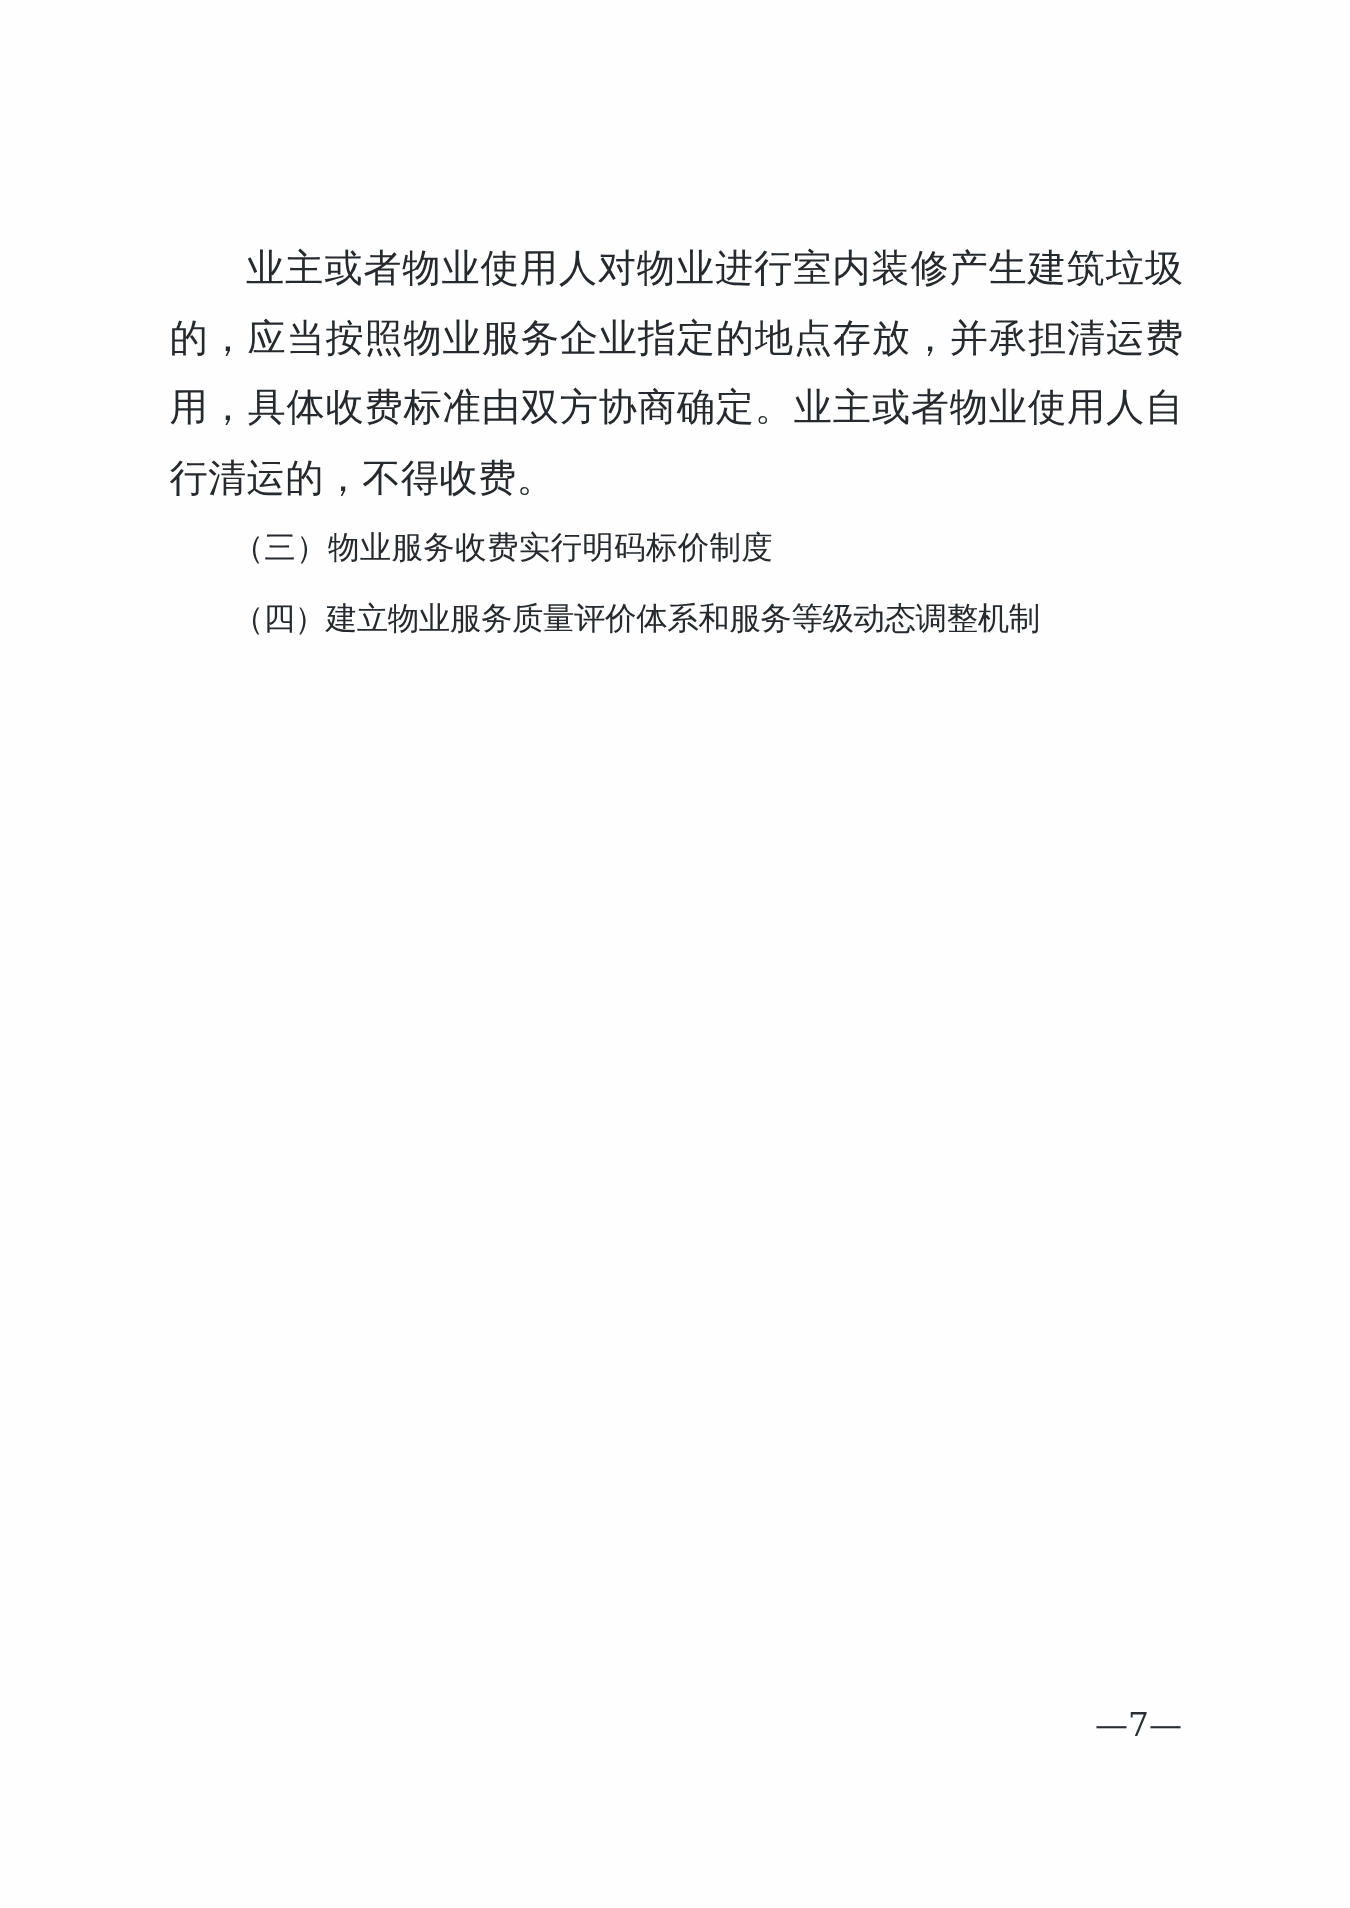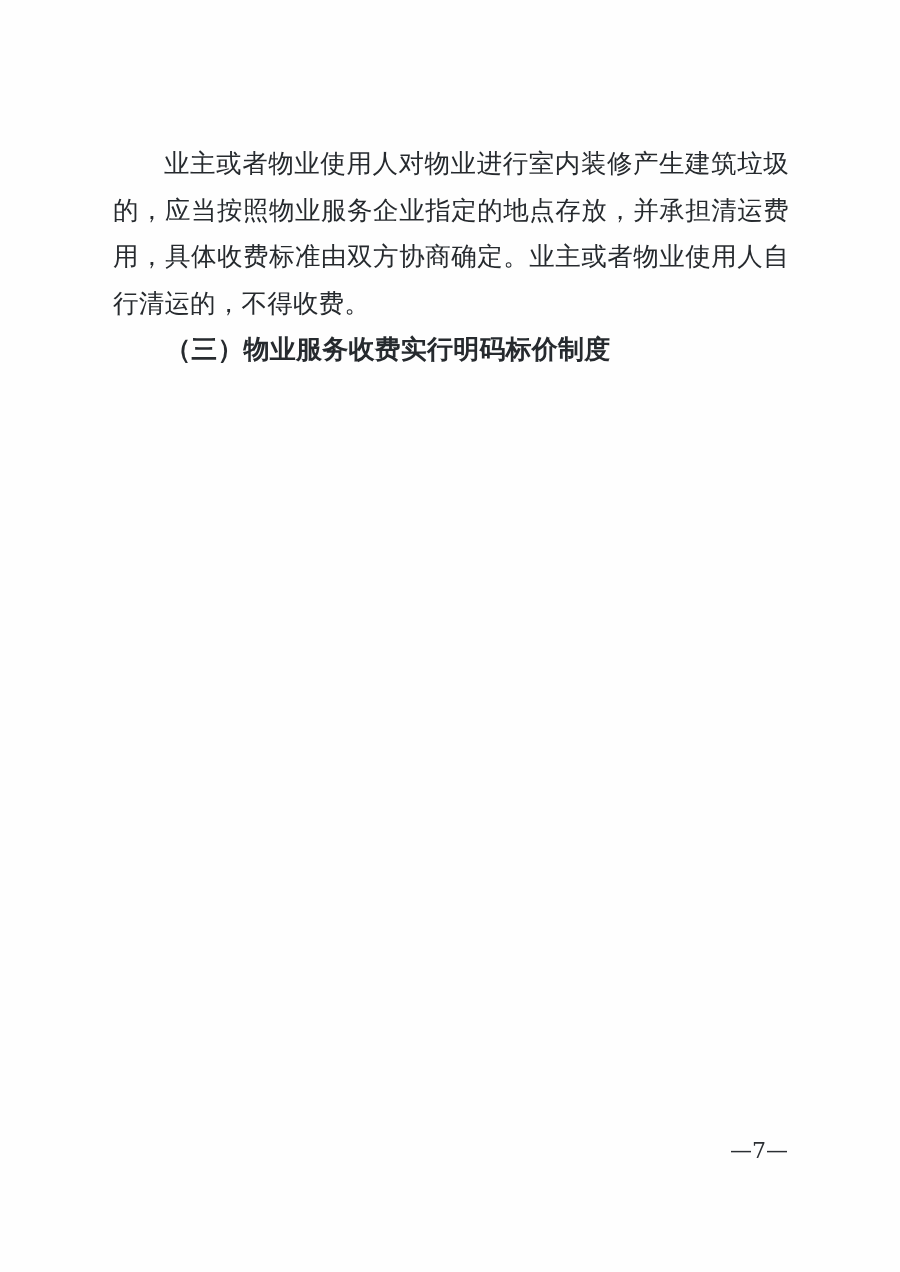--- a/index.html
+++ b/index.html
@@ -14,48 +14,48 @@
     position: relative;
     width: 900px;
     height: 1272px;
     background: #fefefe;
     overflow: hidden;
     box-sizing: border-box;
   }
   .content {
     position: absolute;
     left: 113px;
-    top: 140px;
+    top: 156px;
     width: 676px;
   }
   .para {
     margin: 0 0 0 0;
     font-size: 25.5px;
     line-height: 46.6px;
     color: #262a2e;
     text-align: justify;
     text-justify: inter-character;
     text-indent: 2em;
     letter-spacing: 0.2px;
     font-family: "DejaVu Serif", "Liberation Serif", serif;
     font-weight: 400;
   }
   .para.last-loose {
     text-align-last: left;
   }
   .heading {
     margin: 0;
-    font-size: 26px;
+    font-size: 21px;
     line-height: 46.6px;
     color: #262a2e;
     text-indent: 2em;
     text-align: left;
     letter-spacing: 0.2px;
     font-family: "DejaVu Serif", "Liberation Serif", serif;
-    font-weight: 700;
+    font-weight: 400;
   }
   .heading.tight {
     letter-spacing: -0.3px;
   }
   .page-number {
     position: absolute;
     right: 112px;
     top: 1138px;
     font-size: 22px;
     color: #2b2f33;
@@ -71,20 +71,21 @@
 
   <div class="content">
 
     <p class="para">业主或者物业使用人对物业进行室内装修产生建筑垃圾的，应当按照物业服务企业指定的地点存放，并承担清运费用，具体收费标准由双方协商确定。业主或者物业使用人自行清运的，不得收费。</p>
 
 
     <p class="heading">（三）物业服务收费实行明码标价制度</p>
 
 
 
+    <p class="heading tight">（四）建立物业服务质量评价体系和服务等级动态调整机制</p>
 
 
 
   </div>
 
   <div class="page-number">—7—</div>
 
 </div>
 
 </body></html>

